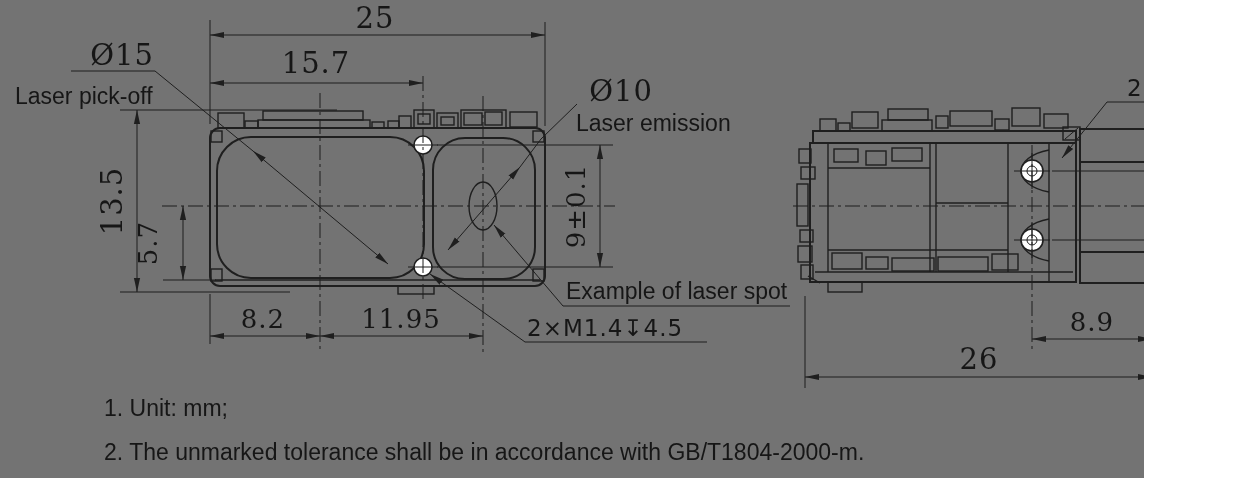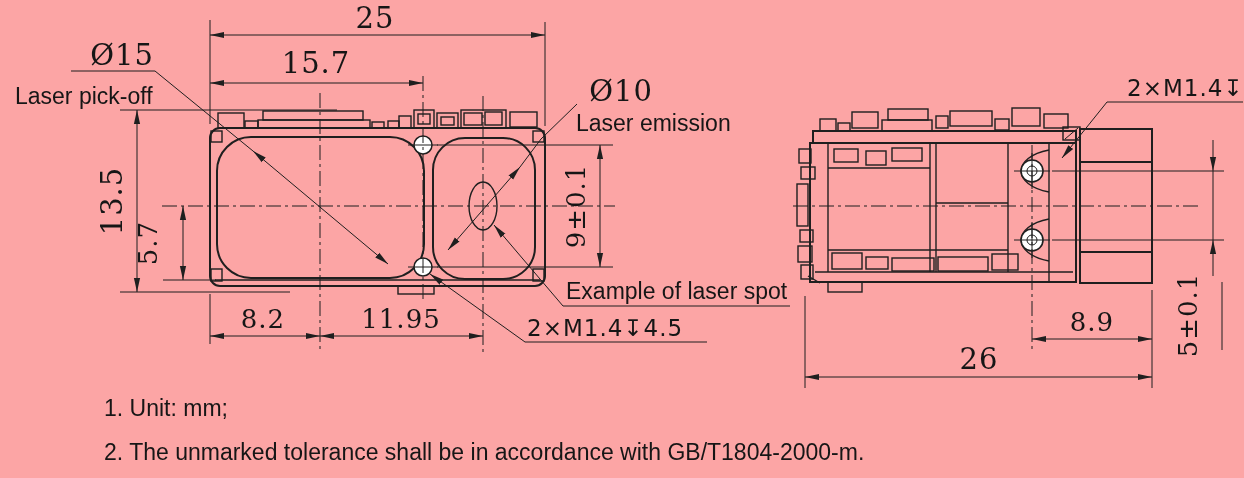--- a/index.html
+++ b/index.html
@@ -1,17 +1,17 @@
 <!DOCTYPE html>
 <html><head>
 <meta charset="utf-8">
 <title>Drawing</title>
 <style>
   html,body{margin:0;padding:0;background:#ffffff;}
-  .stage{position:relative;width:1244px;height:478px;background:#fca5a5;overflow:hidden;text-align:right;}
+  .stage{position:relative;width:1144px;height:478px;background:#737373;overflow:hidden;text-align:right;}
   svg{display:block;}
   svg text{fill:#161616;}
   .dim{font-family:"DejaVu Serif", serif;font-size:29px;letter-spacing:1px;}
   .dim-sm{font-family:"DejaVu Serif", serif;font-size:26px;letter-spacing:1px;}
   .lbl{font-family:"Liberation Sans", sans-serif;font-size:23px;}
   .thread{font-family:"DejaVu Sans", sans-serif;font-size:23px;letter-spacing:1px;}
   .note{font-family:"Liberation Sans", sans-serif;font-size:23px;}
   .thick{stroke:#1f1f1f;stroke-width:2;fill:none;}
   .med{stroke:#1f1f1f;stroke-width:1.4;fill:none;}
   .thin{stroke:#1f1f1f;stroke-width:1;fill:none;}

